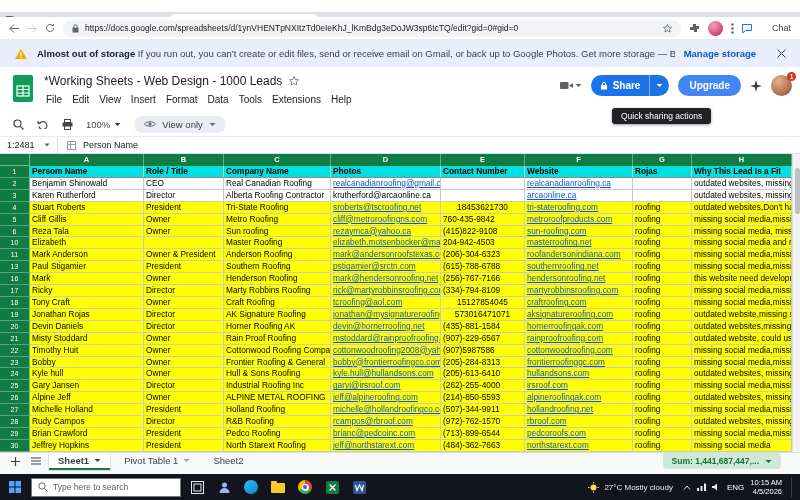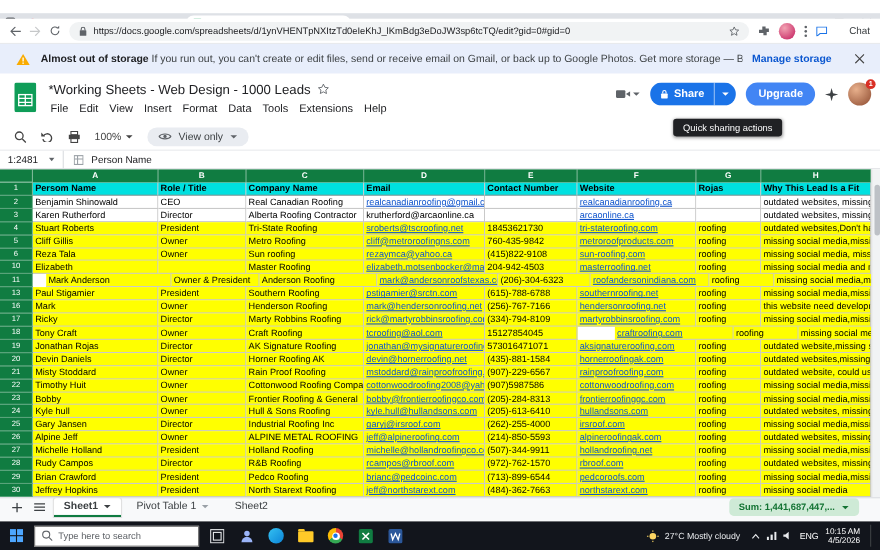--- a/index.html
+++ b/index.html
@@ -70,21 +70,21 @@
   .corner{width:30px;height:12px;background:#107c41;border-right:1px solid rgba(255,255,255,.45);border-bottom:1px solid rgba(255,255,255,.45);flex:none}
   .colhead{height:12px;background:#107c41;color:#fff;font-size:7.5px;font-weight:bold;text-align:center;line-height:12px;border-right:1px solid rgba(255,255,255,.35);flex:none}
   .rows{height:286px;overflow:hidden}
   .grow{display:flex;height:11.92px}
   .gut{width:30px;flex:none;background:#107c41;color:#fff;font-size:7px;text-align:center;line-height:11.9px;border-bottom:1px solid rgba(255,255,255,.3);border-right:1px solid rgba(255,255,255,.45)}
   .cell{flex:none;height:100%;font-size:8.3px;line-height:11.6px;padding:0 2px;white-space:nowrap;overflow:hidden;border-right:1px solid #c9c9c9;border-bottom:1px solid #c9c9c9;color:#000}
   .hdr .cell{background:#00e0e0;font-weight:bold;border-bottom:1px solid #8a8a8a}
   .white .cell{background:#fff}
   .yellow .cell{background:#ffff00}
   .cell.link{color:#1155cc;text-decoration:underline}
-  .cell.num{text-align:left}
+  .cell.num{text-align:center}
   .vscroll{position:absolute;top:0;right:0;width:8px;height:298px;background:#f1f3f4;border-left:1px solid #e0e0e0}
   .vthumb{position:absolute;top:14px;left:1.5px;width:5px;height:46px;background:#bdc1c6;border-radius:3px}
 
   
   .sheetbar{position:absolute;top:452px;left:0;width:800px;height:22px;background:#f8f9fa;border-top:1px solid #dadce0;display:flex;align-items:flex-start;gap:5px;padding:0 7px;font-size:9.5px;color:#3c4043}
   .sb-ic{width:16px;height:16px;display:flex;align-items:center;justify-content:center;flex:none}
   .sheet-tab{padding:2px 9px;display:flex;align-items:center;gap:5px;white-space:nowrap}
   .sheet-tab.active{background:#fff;font-weight:bold;border-bottom:2px solid #107c41;border-radius:2px 2px 0 0;box-shadow:0 0 0 1px #e0e0e0}
   .sum-chip{margin-left:auto;margin-right:12px;background:#ceead6;color:#137333;font-weight:bold;font-size:8.5px;padding:3px 9px;border-radius:4px;display:flex;align-items:center;gap:6px;white-space:nowrap}
 
@@ -338,21 +338,21 @@
       <div class="colhead" style="width: 108px;">F</div>
       <div class="colhead" style="width: 59px;">G</div>
       <div class="colhead" style="width: 100px;">H</div>
     </div>
   <div class="rows">
       <div class="grow hdr">
         <div class="gut">1</div>
         <div class="cell" style="width: 114px;">Persom Name</div>
         <div class="cell" style="width: 80px;">Role / Title</div>
         <div class="cell" style="width: 107px;">Company Name</div>
-        <div class="cell" style="width: 110px;">Email</div>
+        <div class="cell" style="width: 110px;">Photos</div>
         <div class="cell" style="width: 84px;">Contact Number</div>
         <div class="cell" style="width: 108px;">Website</div>
         <div class="cell" style="width: 59px;">Rojas</div>
         <div class="cell" style="width: 100px;">Why This Lead Is a Fit</div>
       </div>
       <div class="grow white">
         <div class="gut">2</div>
         <div class="cell" style="width: 114px;">Benjamin Shinowald</div>
         <div class="cell" style="width: 80px;">CEO</div>
         <div class="cell" style="width: 107px;">Real Canadian Roofing</div>
@@ -412,21 +412,21 @@
         <div class="cell" style="width: 80px;"></div>
         <div class="cell" style="width: 107px;">Master Roofing</div>
         <div class="cell link" style="width: 110px;">elizabeth.motsenbocker@masterroofing.net</div>
         <div class="cell" style="width: 84px;">204-942-4503</div>
         <div class="cell link" style="width: 108px;">masterroofing.net</div>
         <div class="cell" style="width: 59px;">roofing</div>
         <div class="cell" style="width: 100px;">missing social media and m</div>
       </div>
       <div class="grow yellow">
         <div class="gut">11</div>
-        <div class="cell" style="width: 114px; margin-left: 12px;">Mark Anderson</div>
+        <div class="cell" style="width: 114px;">Mark Anderson</div>
         <div class="cell" style="width: 80px;">Owner &amp; President</div>
         <div class="cell" style="width: 107px;">Anderson Roofing</div>
         <div class="cell link" style="width: 110px;">mark@andersonroofstexas.com</div>
         <div class="cell" style="width: 84px;">(206)-304-6323</div>
         <div class="cell link" style="width: 108px;">roofandersonindiana.com</div>
         <div class="cell" style="width: 59px;">roofing</div>
         <div class="cell" style="width: 100px;">missing social media,missing</div>
       </div>
       <div class="grow yellow">
         <div class="gut">13</div>
@@ -461,21 +461,21 @@
         <div class="cell" style="width: 59px;">roofing</div>
         <div class="cell" style="width: 100px;">missing social media,missing</div>
       </div>
       <div class="grow yellow">
         <div class="gut">18</div>
         <div class="cell" style="width: 114px;">Tony Craft</div>
         <div class="cell" style="width: 80px;">Owner</div>
         <div class="cell" style="width: 107px;">Craft Roofing</div>
         <div class="cell link" style="width: 110px;">tcroofing@aol.com</div>
         <div class="cell num" style="width: 84px;">15127854045</div>
-        <div class="cell link" style="width: 108px; margin-left: 34px;">craftroofing.com</div>
+        <div class="cell link" style="width: 108px;">craftroofing.com</div>
         <div class="cell" style="width: 59px;">roofing</div>
         <div class="cell" style="width: 100px;">missing social media,missing</div>
       </div>
       <div class="grow yellow">
         <div class="gut">19</div>
         <div class="cell" style="width: 114px;">Jonathan Rojas</div>
         <div class="cell" style="width: 80px;">Director</div>
         <div class="cell" style="width: 107px;">AK Signature Roofing</div>
         <div class="cell link" style="width: 110px;">jonathan@mysignatureroofing.com</div>
         <div class="cell num" style="width: 84px;">573016471071</div>

